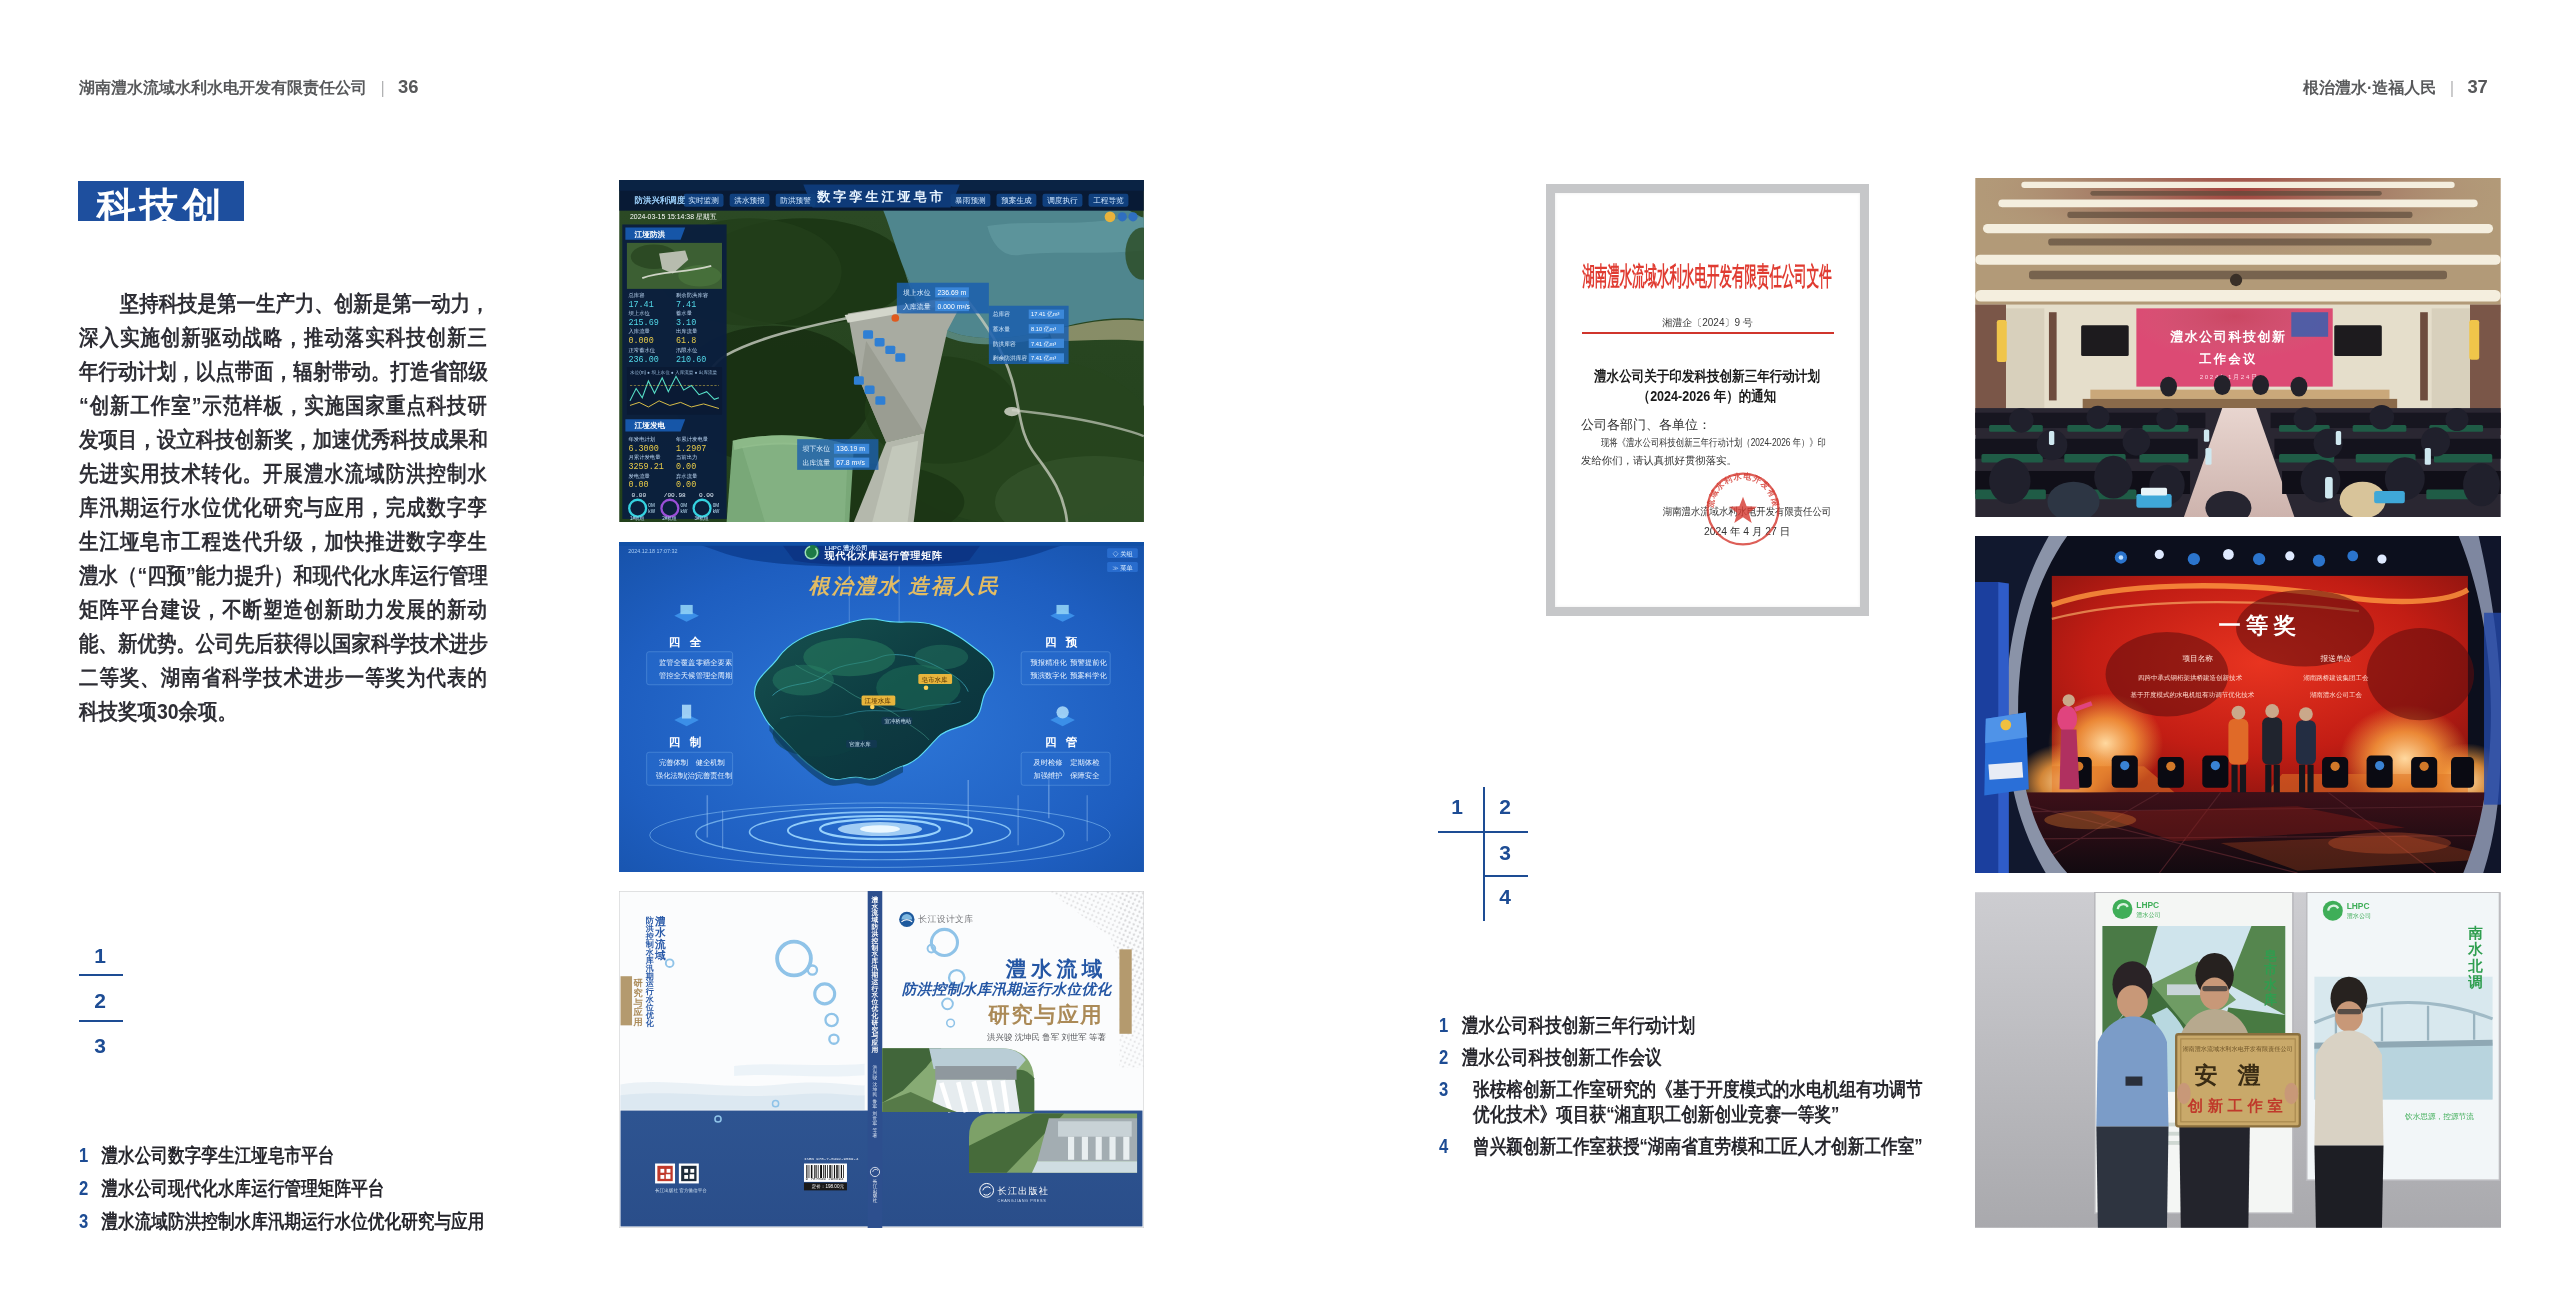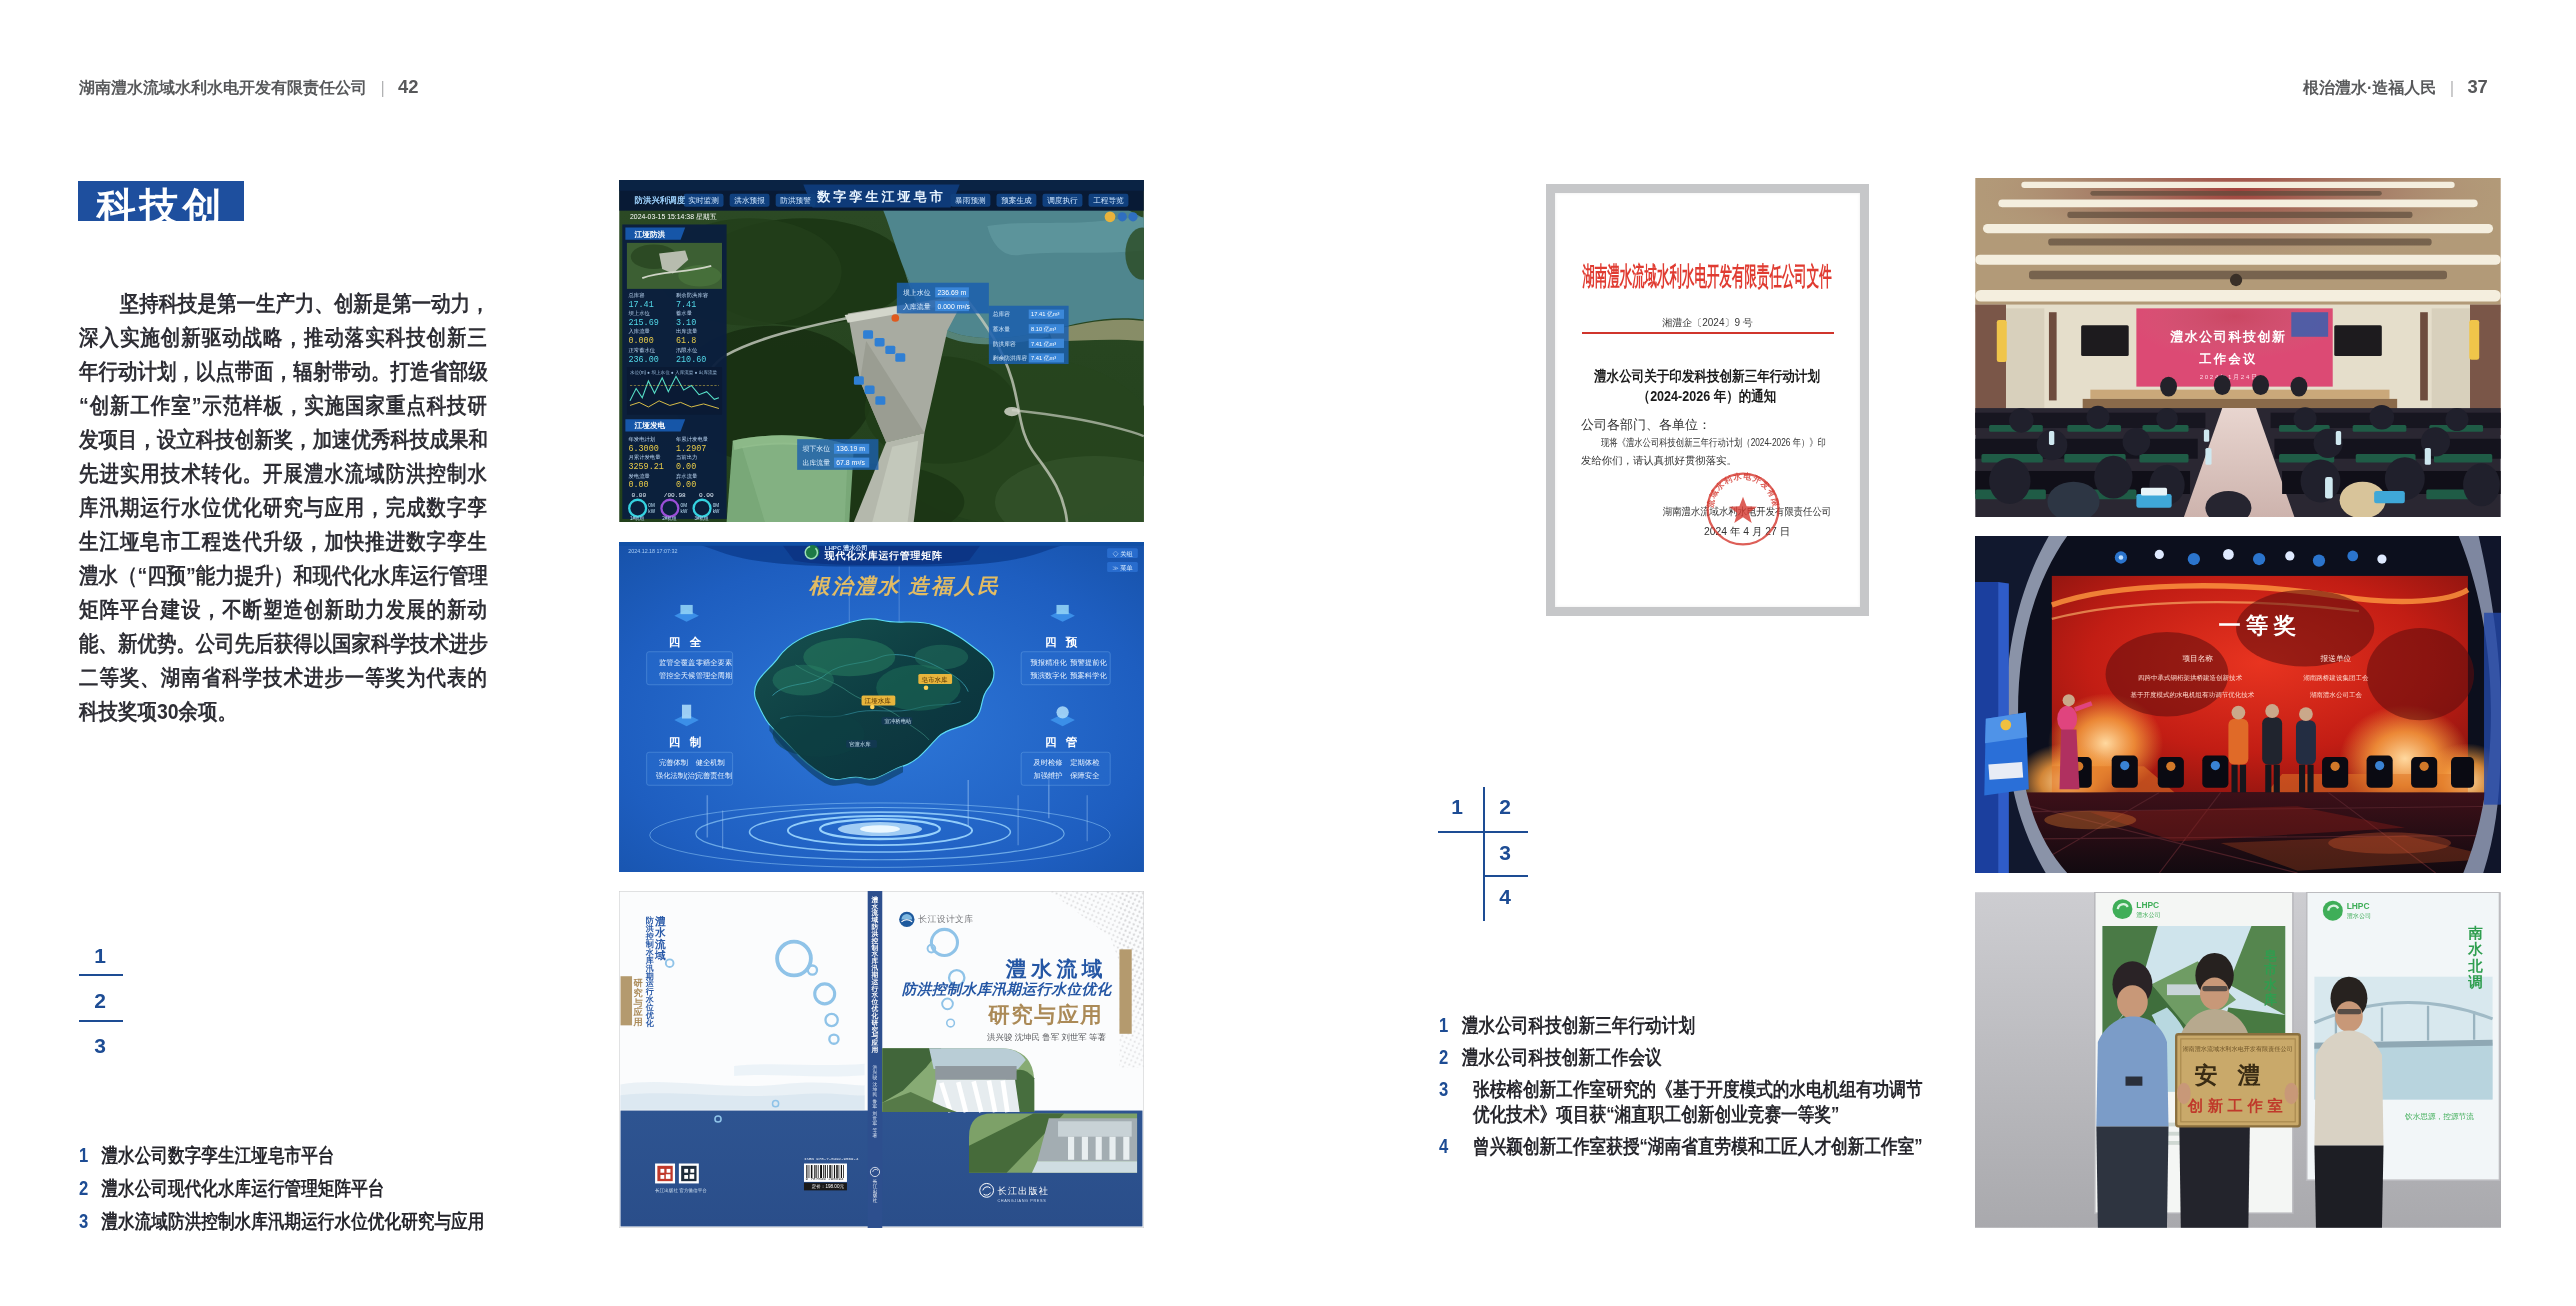--- a/index.html
+++ b/index.html
@@ -4,21 +4,21 @@
 <style>
 html,body{margin:0;padding:0}
 #page{position:relative;width:2576px;height:1306px;background:#ffffff;font-family:"Liberation Sans",sans-serif;overflow:hidden}
 .abs{position:absolute}
 .jl{text-align:justify;text-align-last:justify}
 </style>
 </head>
 <body>
 <div id="page">
 
-<div class="abs" style="left:79px;top:76px;font-size:16px;font-weight:bold;color:#57585a;">湖南澧水流域水利水电开发有限责任公司<span style="color:#9a9b9d;font-weight:normal;padding:0 7.7px;">｜</span><span style="font-size:18.4px;">42</span></div>
+<div class="abs" style="left:79px;top:76px;font-size:16px;font-weight:bold;color:#57585a;">湖南澧水流域水利水电开发有限责任公司<span style="color:#9a9b9d;font-weight:normal;padding:0 7.7px;">｜</span><span style="font-size:18.4px;">36</span></div>
 
 <div class="abs" style="left:78px;top:181px;width:166px;height:40px;background:#1e4f9e;color:#ffffff;font-size:39px;font-weight:bold;letter-spacing:3.8px;line-height:51px;text-align:center;">科技创新</div>
 
 <div class="abs" style="left:79px;top:287px;width:461px;font-size:22px;font-weight:bold;color:#2e2e35;line-height:34px;transform:scaleX(0.885);transform-origin:0 0;">
 <div class="jl" style="text-indent:46px;white-space:nowrap;">坚持科技是第一生产力、创新是第一动力，</div>
 <div class="jl" style="white-space:nowrap;">深入实施创新驱动战略，推动落实科技创新三</div>
 <div class="jl" style="white-space:nowrap;">年行动计划，以点带面，辐射带动。打造省部级</div>
 <div class="jl" style="white-space:nowrap;">“创新工作室”示范样板，实施国家重点科技研</div>
 <div class="jl" style="white-space:nowrap;">发项目，设立科技创新奖，加速优秀科技成果和</div>
 <div class="jl" style="white-space:nowrap;">先进实用技术转化。开展澧水流域防洪控制水</div>

